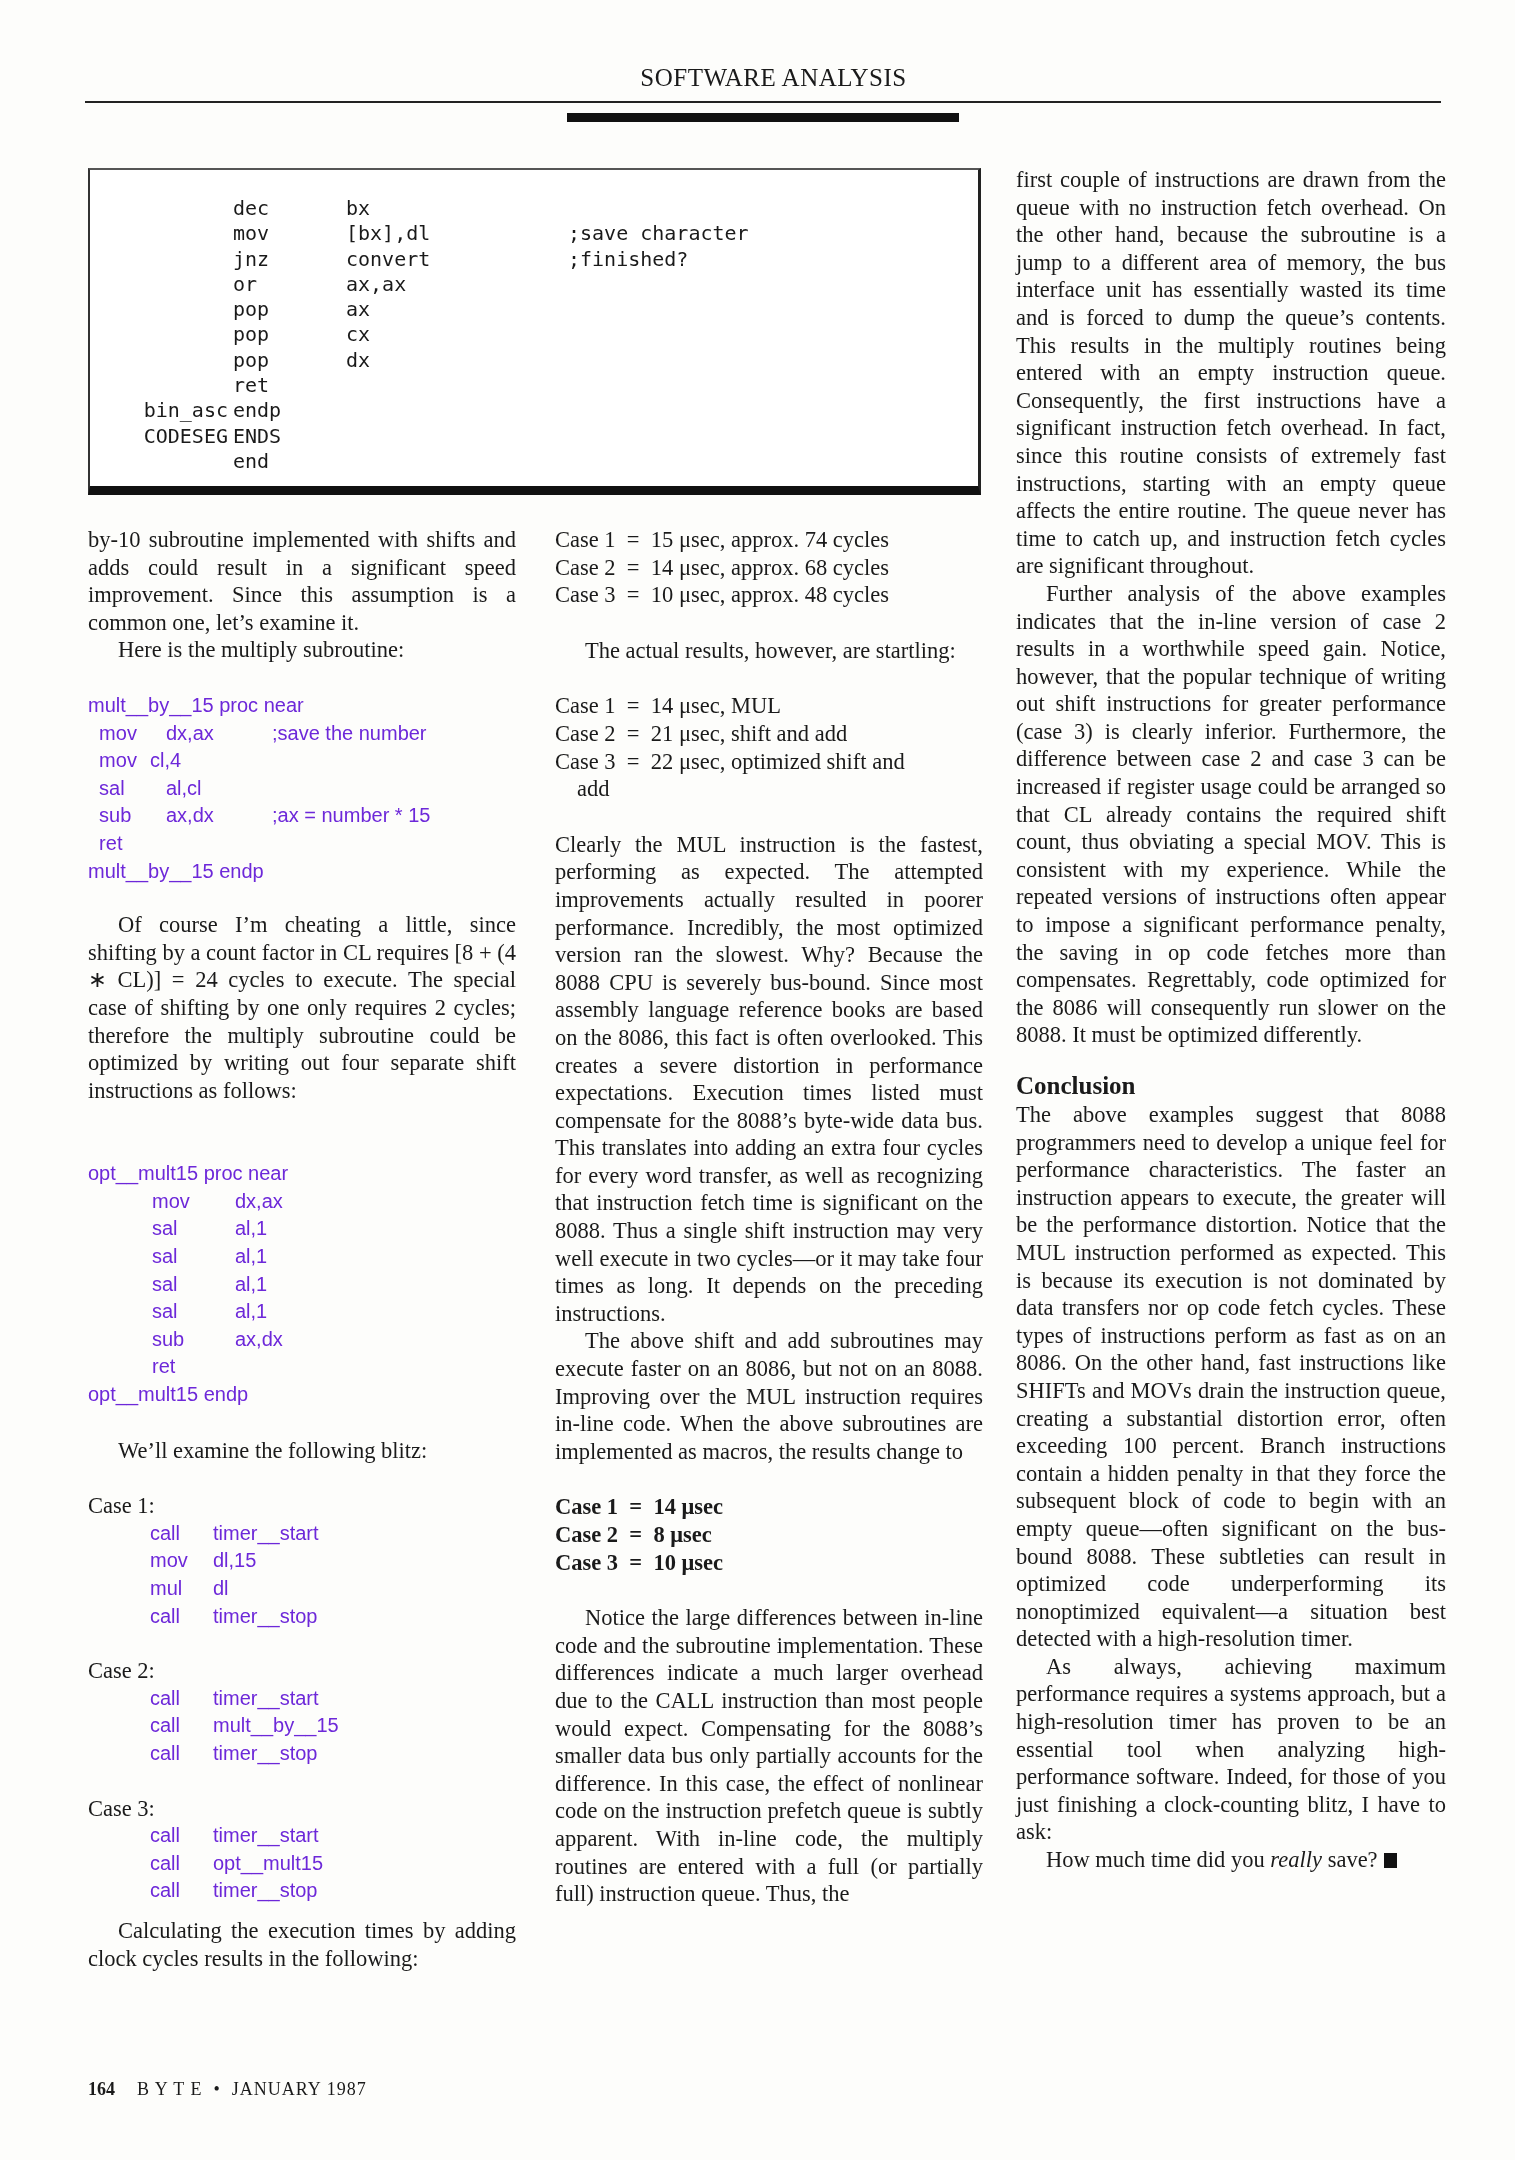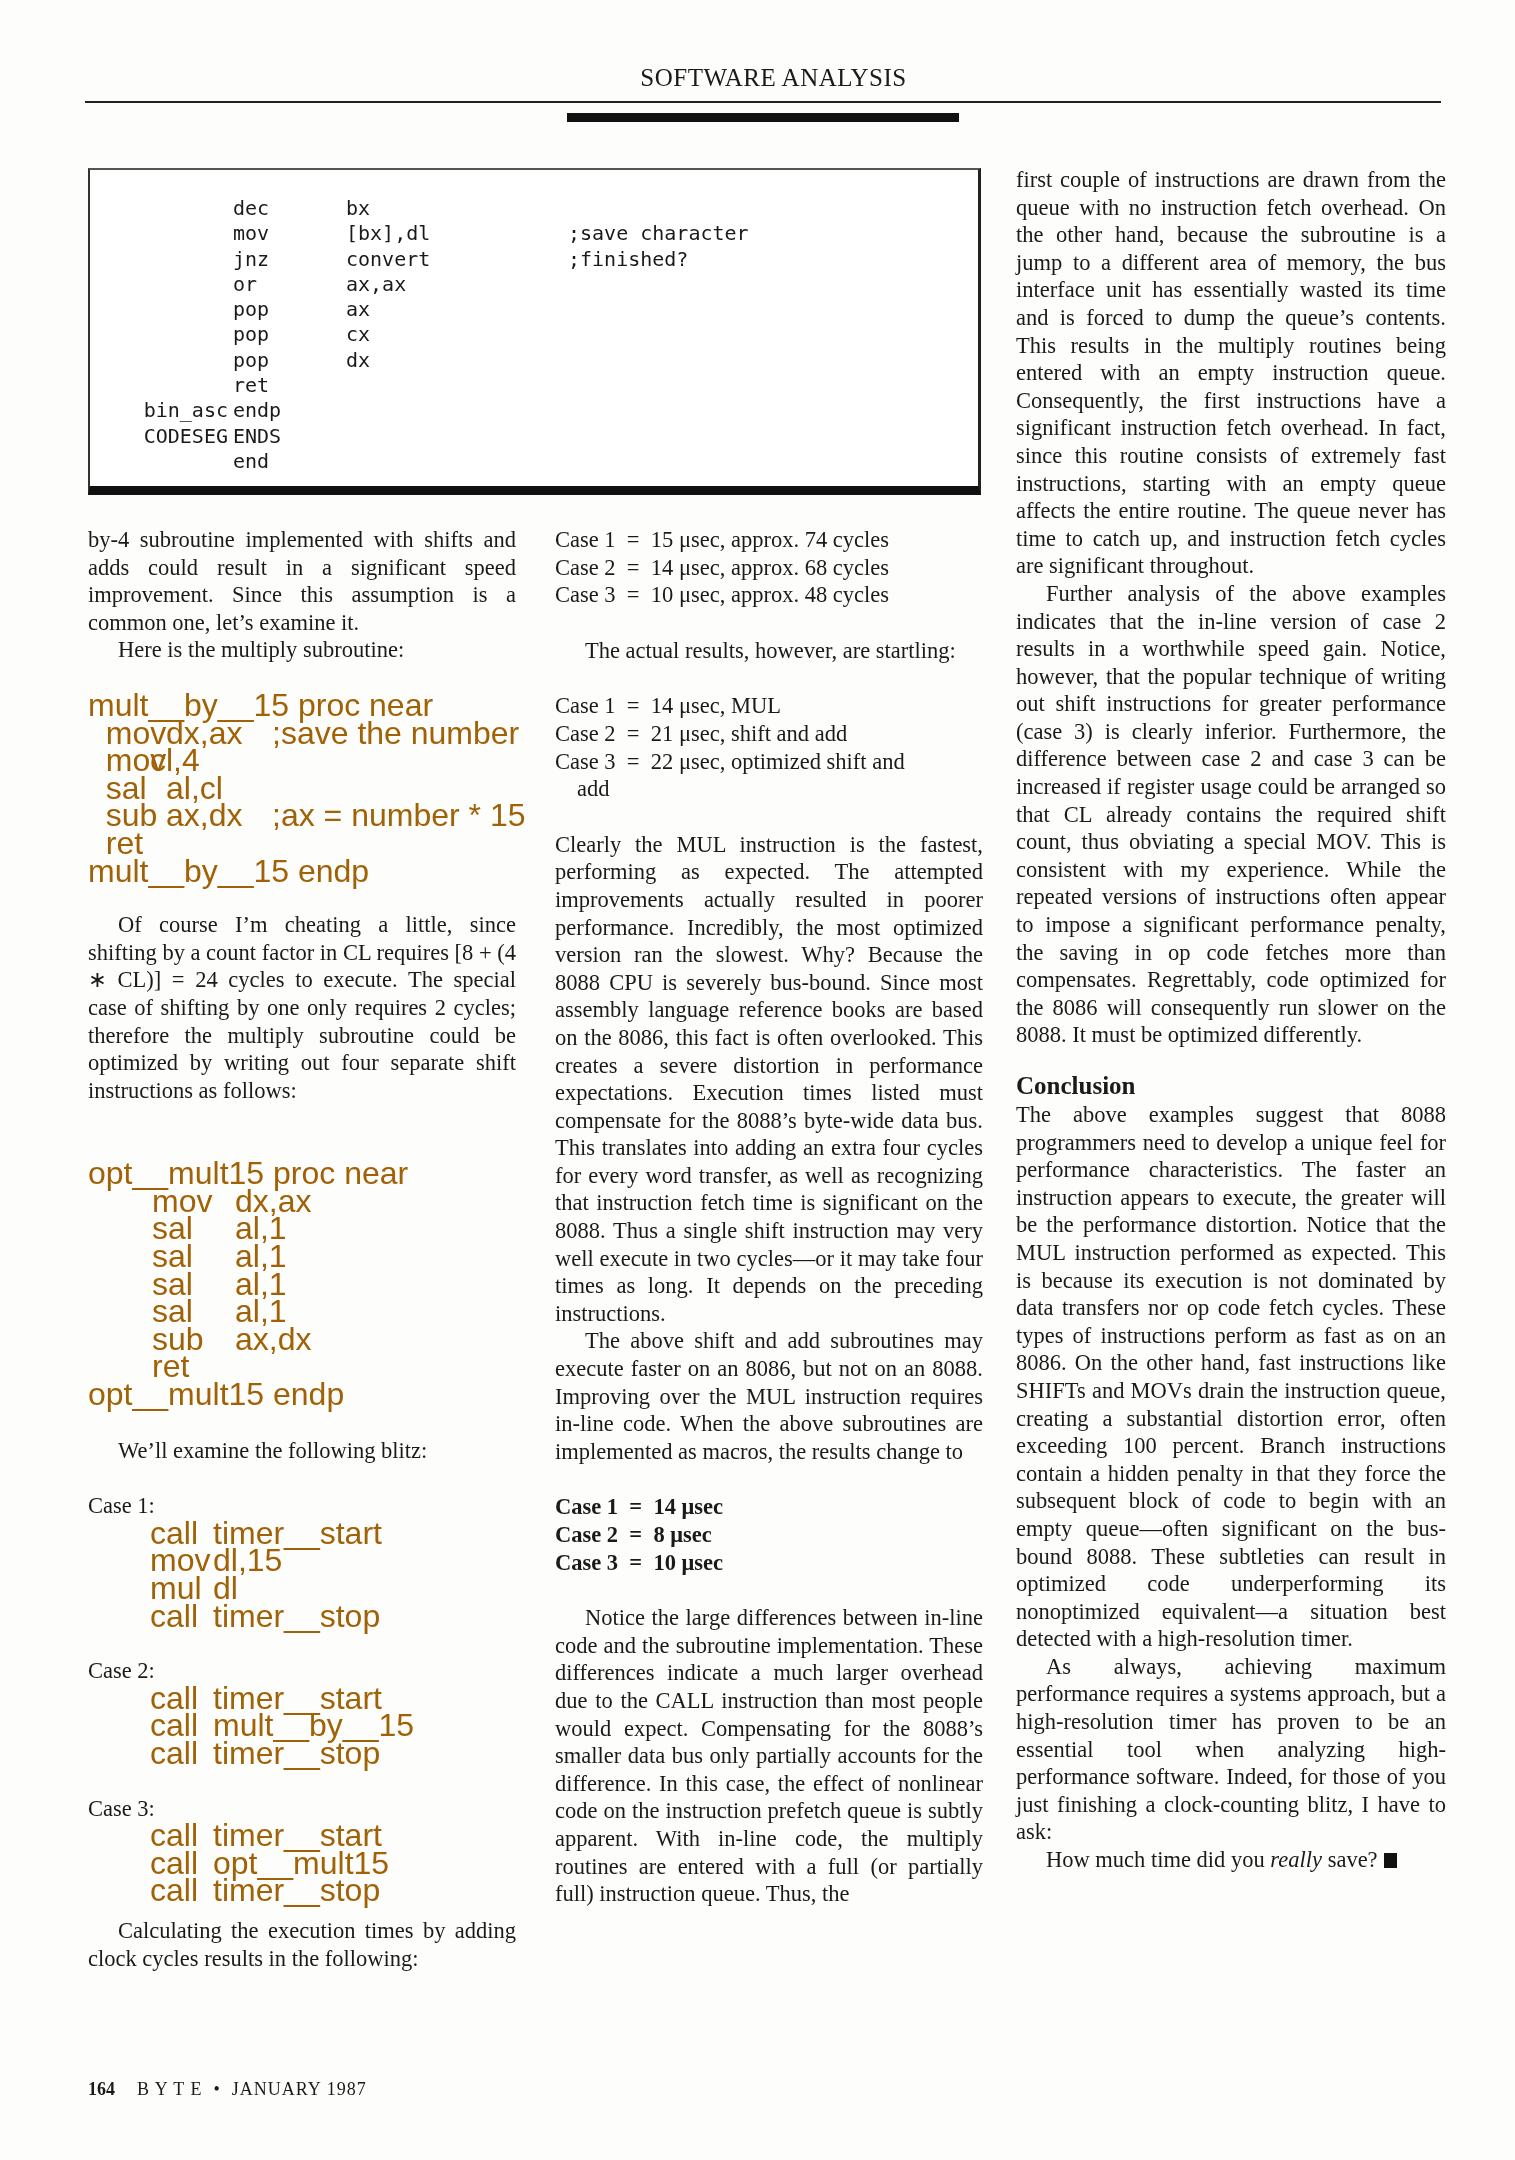--- a/index.html
+++ b/index.html
@@ -21,21 +21,21 @@
   }
   .code-lines { position: absolute; left: 0; top: 26px; font-family: "DejaVu Sans Mono", monospace; font-size: 20px; }
   .code-line { height: 25.3px; line-height: 25.3px; position: relative; white-space: pre; }
   .code-line .op { position: absolute; left: 143px; }
   .code-line .arg { position: absolute; left: 256px; }
   .code-line .cmt { position: absolute; left: 478px; }
 
   .col { position: absolute; font-size: 22.5px; line-height: 27.6px; text-align: justify; }
   .col p { margin: 0; }
   .indent { text-indent: 30px; }
-  .asm { font-family: "Liberation Sans", sans-serif; font-size: 32px; line-height: 27.5px; color: #a16207; }
+  .asm { font-family: "Liberation Sans", sans-serif; font-size: 20px; line-height: 27.5px; color: #6d28d9; }
   .asm-row { position: relative; height: 27.6px; white-space: pre; }
   .asm-row span { position: absolute; }
   .case-row { white-space: pre; height: 27.6px; }
   .heading { font-weight: bold; font-size: 25px; line-height: 30px; }
   .footer { position: absolute; left: 88px; top: 2079px; font-size: 18px; letter-spacing: 1px; }
   .footer .num { font-weight: bold; margin-right: 22px; letter-spacing: 0; }
   .endmark { display: inline-block; width: 13px; height: 15px; background: #111; margin-left: 6px; vertical-align: -1px; }
 </style>
 </head>
 <body>
@@ -54,21 +54,21 @@
       <div class="code-line" style="width: 880px;"><span style="left: 0px; width: 138px; text-align: right; position: absolute;"></span><span class="op">pop</span><span class="arg">cx</span><span class="cmt"></span></div>
       <div class="code-line" style="width: 880px;"><span style="left: 0px; width: 138px; text-align: right; position: absolute;"></span><span class="op">pop</span><span class="arg">dx</span><span class="cmt"></span></div>
       <div class="code-line" style="width: 880px;"><span style="left: 0px; width: 138px; text-align: right; position: absolute;"></span><span class="op">ret</span><span class="arg"></span><span class="cmt"></span></div>
       <div class="code-line" style="width: 880px;"><span style="left: 0px; width: 138px; text-align: right; position: absolute;">bin_asc</span><span class="op">endp</span><span class="arg"></span><span class="cmt"></span></div>
       <div class="code-line" style="width: 880px;"><span style="left: 0px; width: 138px; text-align: right; position: absolute;">CODESEG</span><span class="op">ENDS</span><span class="arg"></span><span class="cmt"></span></div>
       <div class="code-line" style="width: 880px;"><span style="left: 0px; width: 138px; text-align: right; position: absolute;"></span><span class="op">end</span><span class="arg"></span><span class="cmt"></span></div>
     </div>
 </div>
 
 <div class="col" style="left:88px; top:526px; width:428px;">
-  <p>by-4 subroutine implemented with shifts and adds could result in a significant speed improvement. Since this assumption is a common one, let’s examine it.</p>
+  <p>by-10 subroutine implemented with shifts and adds could result in a significant speed improvement. Since this assumption is a common one, let’s examine it.</p>
   <p class="indent">Here is the multiply subroutine:</p>
   <div id="mult15" class="asm" style="margin-top:28px;">
       <div class="asm-row"><span style="left: 0px;">mult__by__15 proc near</span><span style="left: 78px;"></span><span style="left: 184px;"></span></div>
       <div class="asm-row"><span style="left: 0px;">  mov</span><span style="left: 78px;">dx,ax</span><span style="left: 184px;">;save the number</span></div>
       <div class="asm-row"><span style="left: 0px;">  mov</span><span style="left: 62px;">cl,4</span><span style="left: 184px;"></span></div>
       <div class="asm-row"><span style="left: 0px;">  sal</span><span style="left: 78px;">al,cl</span><span style="left: 184px;"></span></div>
       <div class="asm-row"><span style="left: 0px;">  sub</span><span style="left: 78px;">ax,dx</span><span style="left: 184px;">;ax = number * 15</span></div>
       <div class="asm-row"><span style="left: 0px;">  ret</span><span style="left: 78px;"></span><span style="left: 184px;"></span></div>
       <div class="asm-row"><span style="left: 0px;">mult__by__15 endp</span><span style="left: 78px;"></span><span style="left: 184px;"></span></div>
     </div>

